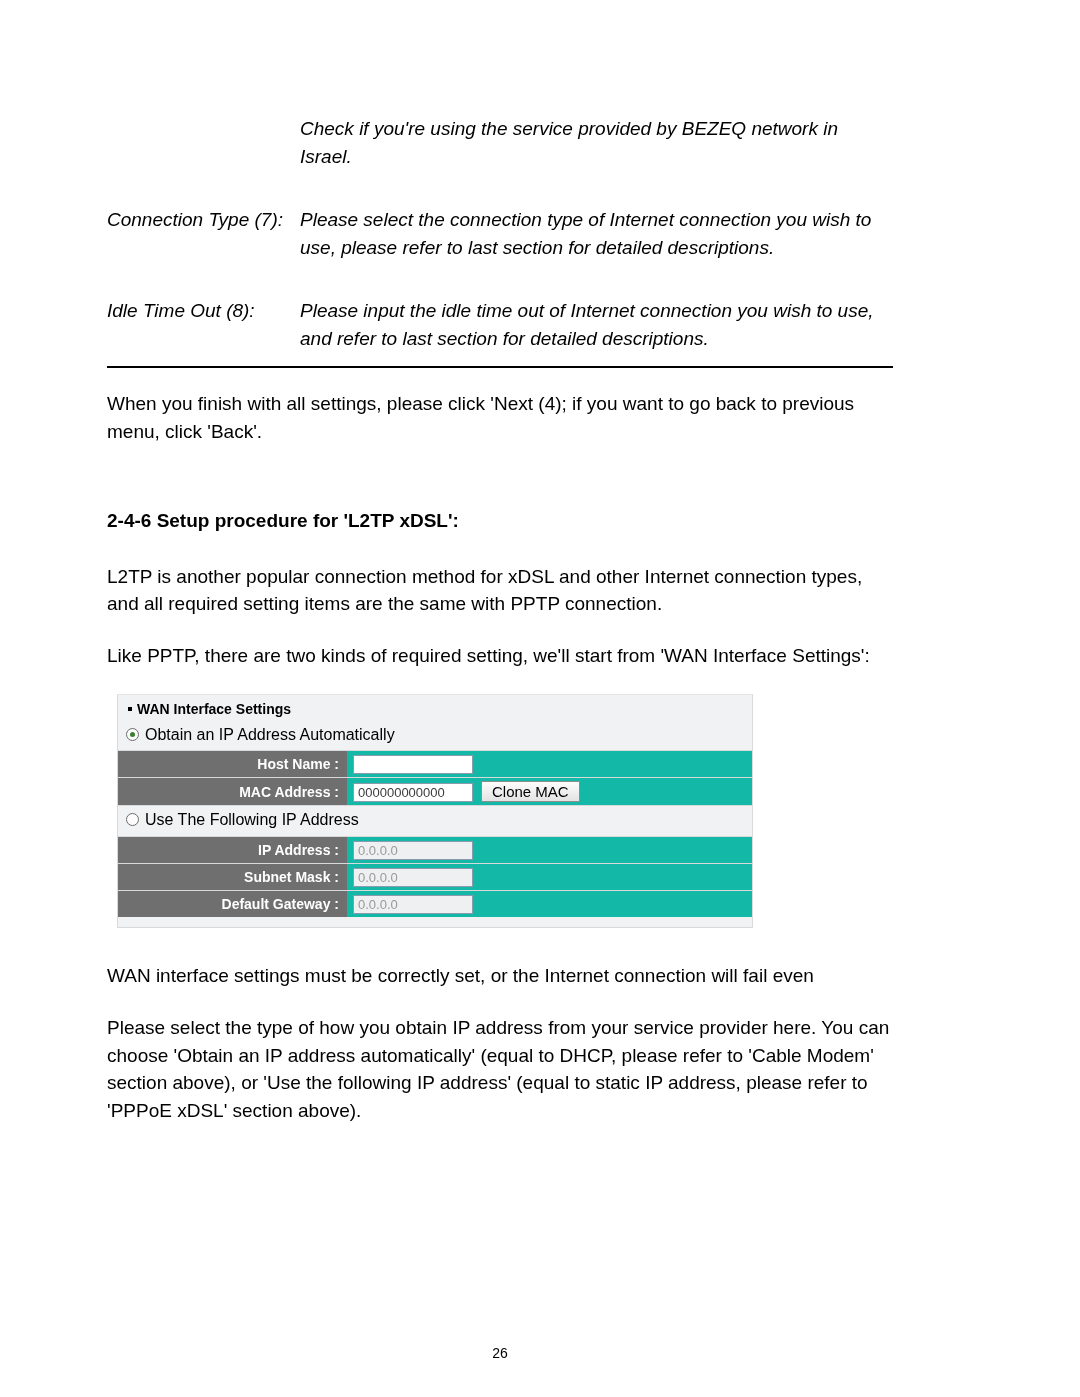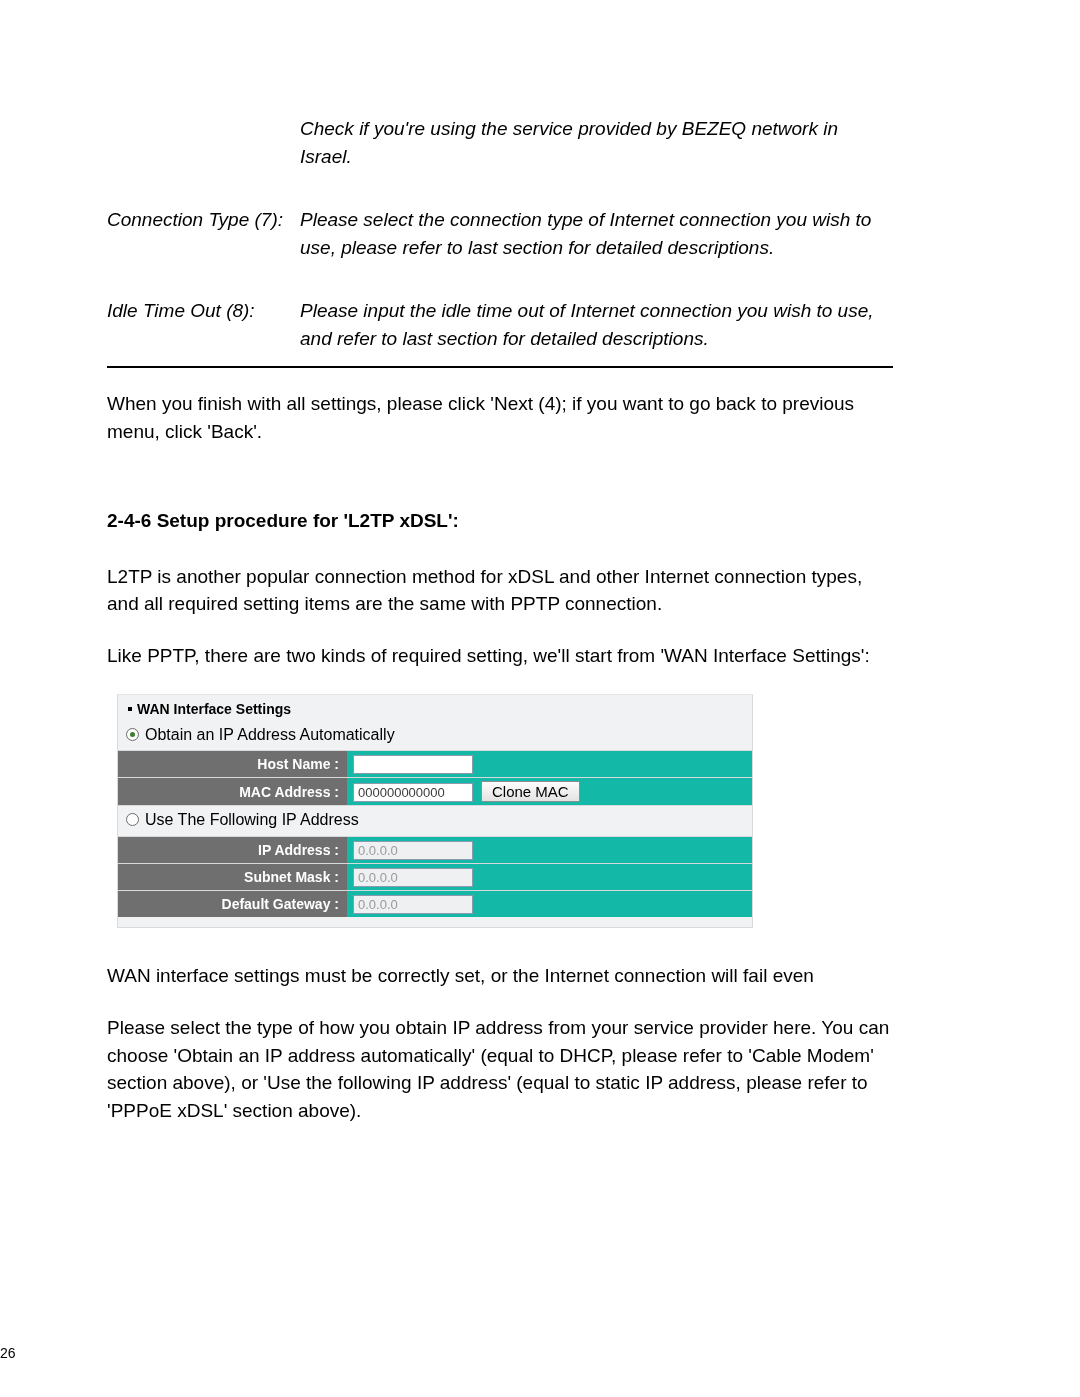--- a/index.html
+++ b/index.html
@@ -143,21 +143,21 @@
     font-family: Arial, sans-serif;
     border: 1px solid #8d8d8d;
     background: linear-gradient(#fdfdfd,#e3e3e3);
     cursor: pointer;
   }
 
   .page-number {
     position: absolute;
     bottom: 34px;
     left: 0; right: 0;
-    text-align: left;
+    text-align: center;
     font-size: 14px;
   }
 </style>
 </head>
 <body>
 
 <div class="page">
 
   <div class="defs">
 

